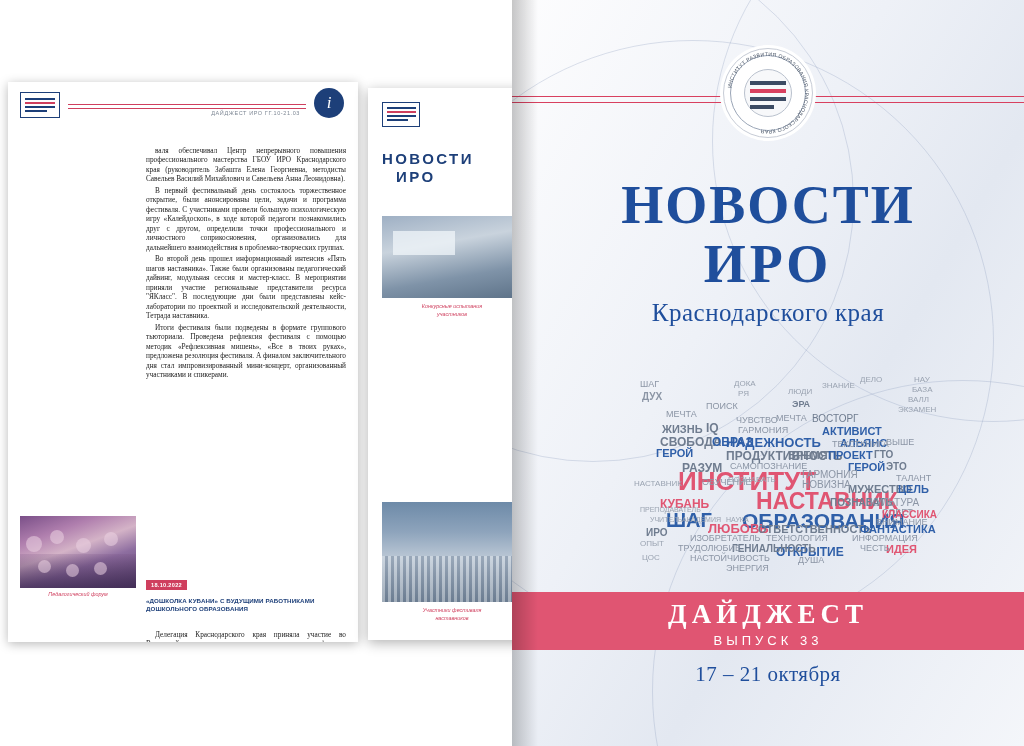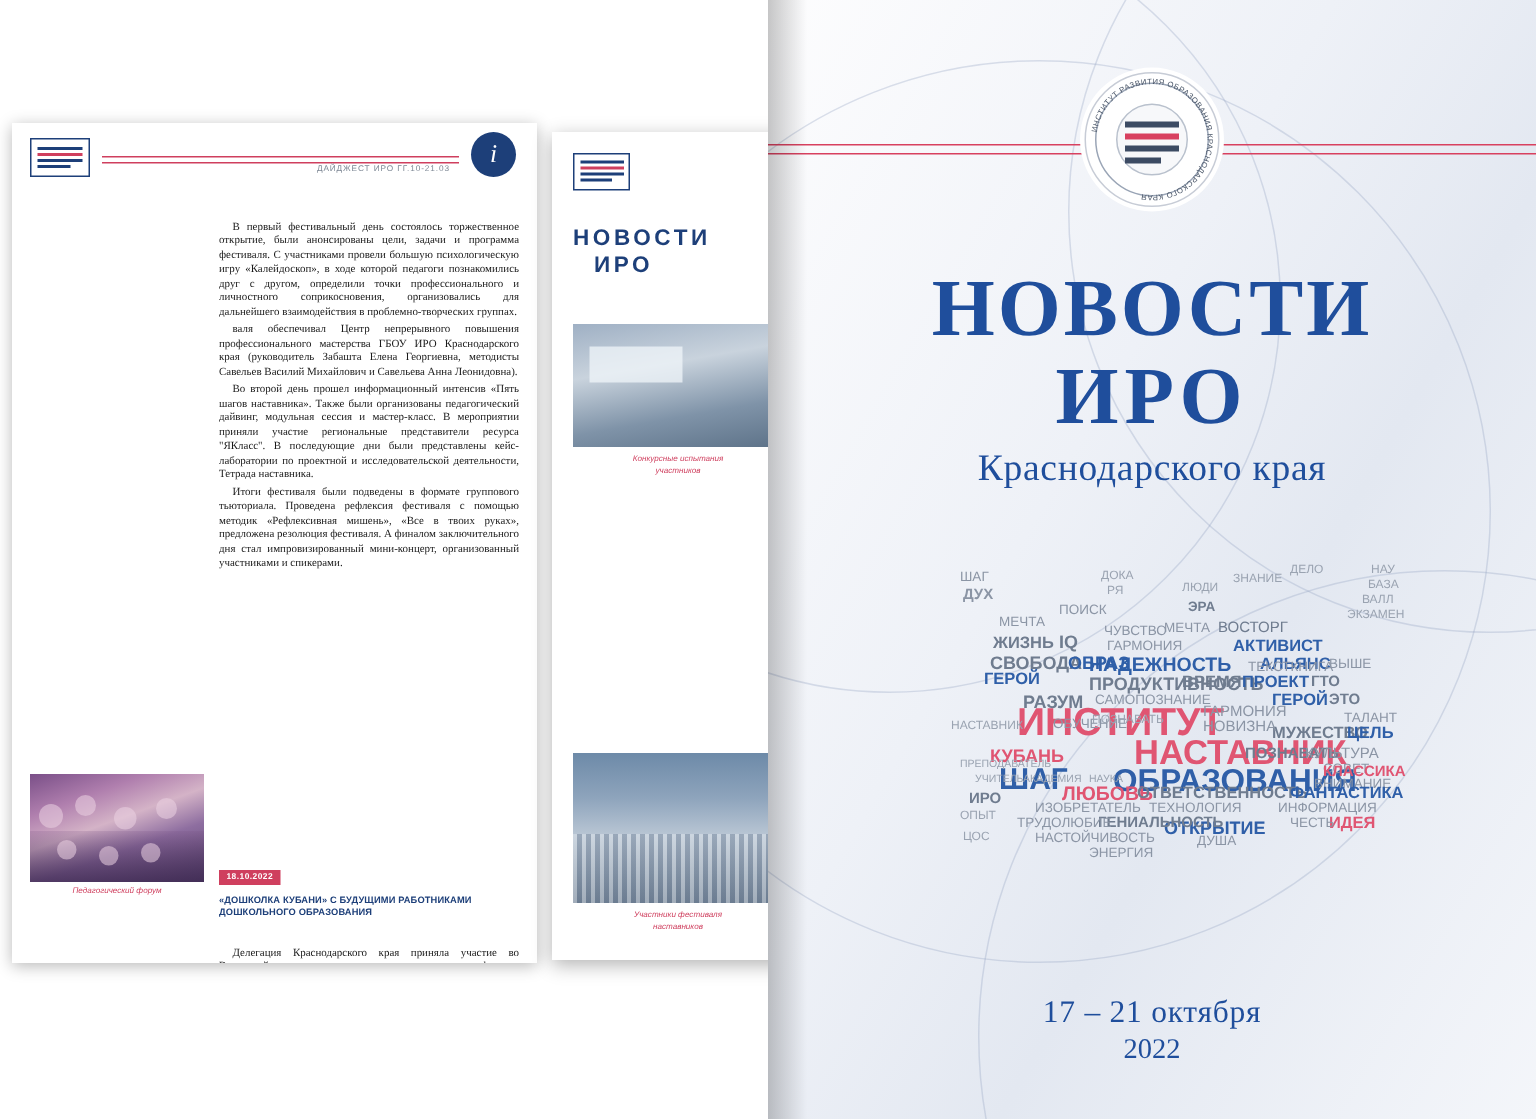--- a/index.html
+++ b/index.html
@@ -444,22 +444,22 @@
         <div class="bar"></div>
         <div class="bar"></div>
     </div>
     <div class="pl-rule"></div>
     <div class="pl-rule2"></div>
     <div class="pl-digest-label">ДАЙДЖЕСТ ИРО ГГ.10-21.03</div>
     <div class="pl-info">i</div>
   </div>
 
   <div class="pl-body">
+    <p>валя обеспечивал Центр непрерывного повышения профессионального мастерства ГБОУ ИРО Краснодарского края (руководитель Забашта Елена Георгиевна, методисты Савельев Василий Михайлович и Савельева Анна Леонидовна).</p>
     <p>В первый фестивальный день состоялось торжественное открытие, были анонсированы цели, задачи и программа фестиваля. С участниками провели большую психологическую игру «Калейдоскоп», в ходе которой педагоги познакомились друг с другом, определили точки профессионального и личностного соприкосновения, организовались для дальнейшего взаимодействия в проблемно-творческих группах.</p>
-    <p>валя обеспечивал Центр непрерывного повышения профессионального мастерства ГБОУ ИРО Краснодарского края (руководитель Забашта Елена Георгиевна, методисты Савельев Василий Михайлович и Савельева Анна Леонидовна).</p>
     <p>Во второй день прошел информационный интенсив «Пять шагов наставника». Также были организованы педагогический дайвинг, модульная сессия и мастер-класс. В мероприятии приняли участие региональные представители ресурса "ЯКласс". В последующие дни были представлены кейс-лаборатории по проектной и исследовательской деятельности, Тетрада наставника.</p>
     <p>Итоги фестиваля были подведены в формате группового тьюториала. Проведена рефлексия фестиваля с помощью методик «Рефлексивная мишень», «Все в твоих руках», предложена резолюция фестиваля. А финалом заключительного дня стал импровизированный мини-концерт, организованный участниками и спикерами.</p>
   </div>
 
   <div class="pl-date-badge">18.10.2022</div>
   <div class="pl-subhead">«ДОШКОЛКА КУБАНИ» С БУДУЩИМИ РАБОТНИКАМИ ДОШКОЛЬНОГО ОБРАЗОВАНИЯ</div>
 
   <div class="pl-body2">
     <p>Делегация Краснодарского края приняла участие во Всероссийском юношеском педагогическом форуме. Представители Сообщества дошкольных работников Краснодарского края поделились собственным опытом с учащимися 9, 10 и 11 классов.</p>
 
@@ -611,20 +611,23 @@
       <span style="left: 200px; top: 104px; font-size: 9px; color: rgb(139, 149, 165); font-weight: normal;">САМОПОЗНАНИЕ</span>
       <span style="left: 172px; top: 120px; font-size: 9px; color: rgb(139, 149, 165); font-weight: normal;">ОБУЧЕНИЕ</span>
       <span style="left: 162px; top: 118px; font-size: 8px; color: rgb(154, 163, 177); font-weight: normal; margin-left: 36px;">ПОЗНАВАТЬ</span>
       <span style="left: 246px; top: 56px; font-size: 9px; color: rgb(139, 149, 165); font-weight: normal;">МЕЧТА</span>
       <span style="left: 382px; top: 28px; font-size: 8px; color: rgb(154, 163, 177); font-weight: normal;">БАЗА</span>
       <span style="left: 378px; top: 38px; font-size: 8px; color: rgb(154, 163, 177); font-weight: normal;">ВАЛЛ</span>
       <span style="left: 368px; top: 48px; font-size: 8px; color: rgb(154, 163, 177); font-weight: normal;">ЭКЗАМЕН</span>
       <span style="left: 384px; top: 18px; font-size: 8px; color: rgb(154, 163, 177); font-weight: normal;">НАУ</span>
     </div>
 
+  <div class="cover-digest">
+    <div class="d1">ДАЙДЖЕСТ</div>
+    <div class="d2">ВЫПУСК 33</div>
+  </div>
 
   <div class="cover-date">
     <div class="y1">17 – 21 октября</div>
-    <div class="y2">2022</div>
   </div>
 </div>
 
 <div class="cover-shadow"></div>
 
 </body></html>

